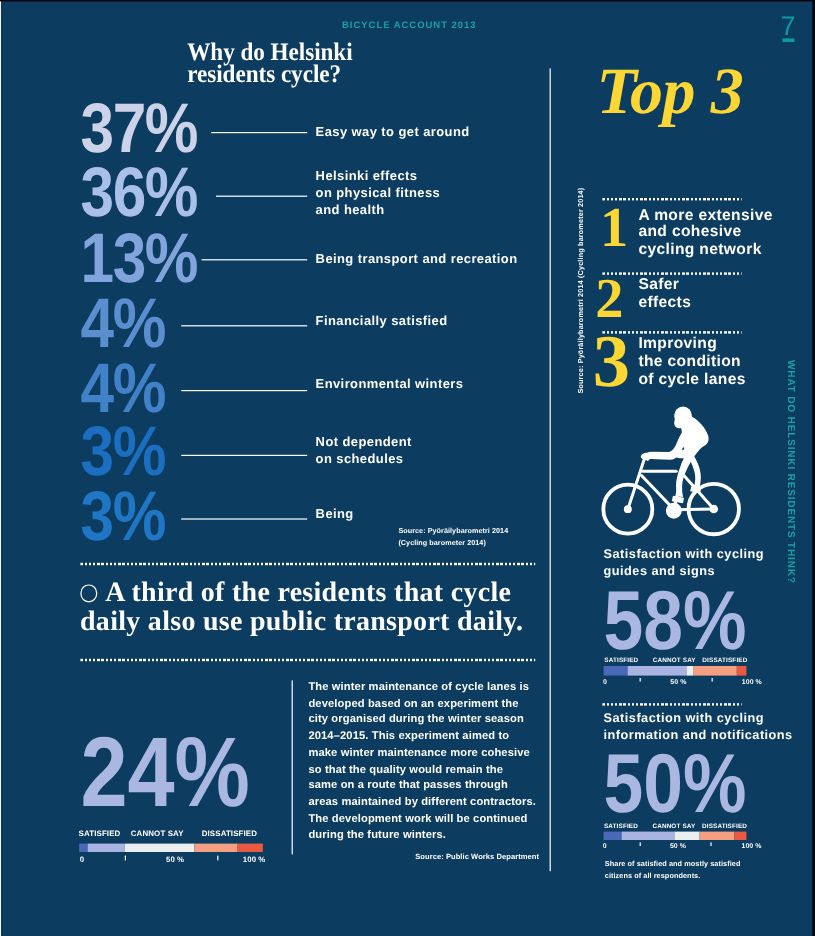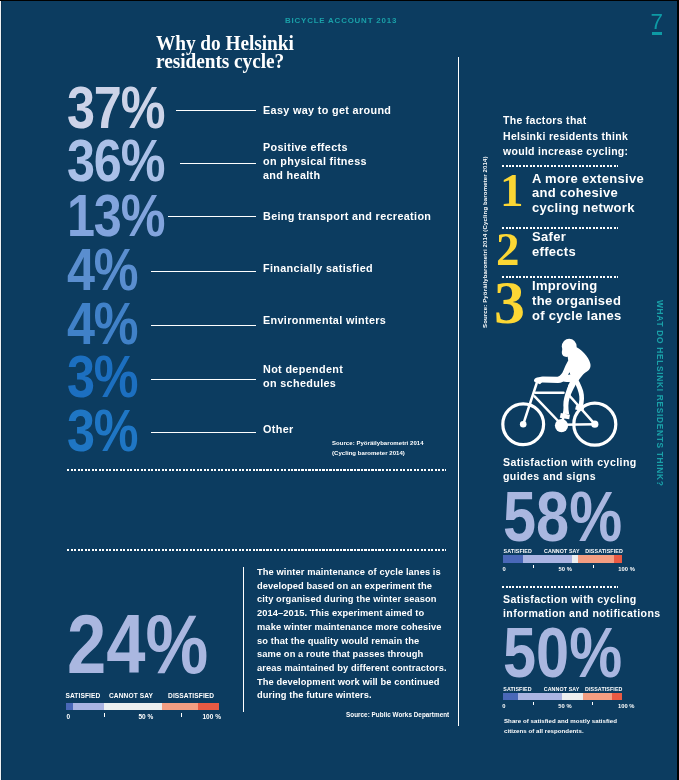--- a/index.html
+++ b/index.html
@@ -103,48 +103,50 @@
 
   <div class="headline" style="white-space: pre-line;">Why do Helsinki
 residents cycle?</div>
 
   <div id="rows">
       <div class="pct" style="top: 77.6px; color: rgb(204, 211, 232);">37%</div>
       <div class="leader" style="left: 175px; top: 108.5px; width: 80px;"></div>
       <div class="plabel" style="top: 101.8px;">Easy way to get around</div>
       <div class="pct" style="top: 131.4px; color: rgb(170, 192, 232);">36%</div>
       <div class="leader" style="left: 179px; top: 162px; width: 76px;"></div>
-      <div class="plabel" style="top: 138.5px; white-space: pre-line;">Positive effects
+      <div class="plabel" style="top: 138.5px; white-space: pre-line;">Helsinki effects
 on physical fitness
 and health</div>
       <div class="pct" style="top: 185.5px; color: rgb(130, 164, 221);">13%</div>
       <div class="leader" style="left: 167px; top: 214.5px; width: 88px;"></div>
       <div class="plabel" style="top: 207.9px;">Being transport and recreation</div>
       <div class="pct" style="top: 239.5px; color: rgb(90, 142, 207);">4%</div>
       <div class="leader" style="left: 150px; top: 269.5px; width: 105px;"></div>
       <div class="plabel" style="top: 259.8px;">Financially satisfied</div>
       <div class="pct" style="top: 293.5px; color: rgb(64, 129, 200);">4%</div>
       <div class="leader" style="left: 150px; top: 323.5px; width: 105px;"></div>
       <div class="plabel" style="top: 312.3px;">Environmental winters</div>
       <div class="pct" style="top: 347.4px; color: rgb(28, 111, 192);">3%</div>
       <div class="leader" style="left: 150px; top: 377.9px; width: 105px;"></div>
       <div class="plabel" style="top: 360.6px; white-space: pre-line;">Not dependent
 on schedules</div>
       <div class="pct" style="top: 401.3px; color: rgb(31, 118, 196);">3%</div>
       <div class="leader" style="left: 150px; top: 431.3px; width: 105px;"></div>
-      <div class="plabel" style="top: 420.7px;">Other</div>
+      <div class="plabel" style="top: 420.7px;">Being</div>
     </div>
 
   <div class="src-left" style="white-space: pre-line;">Source: Pyöräilybarometri 2014
 (Cycling barometer 2014)</div>
 
   <div class="dots" style="left:66px;top:468px;width:379px;"></div>
   <div class="dots" style="left:501px;top:164px;width:116px;"></div>
   <div class="dots" style="left:501px;top:226px;width:116px;"></div>
   <div class="dots" style="left:501px;top:275px;width:116px;"></div>
+  <div class="stmt"><span class="ring"></span><span id="stmt-text" style="white-space: pre-line;">A third of the residents that cycle
+daily also use public transport daily.</span></div>
   <div class="dots" style="left:66px;top:548px;width:379px;"></div>
 
   <div class="vline" style="left:457px;top:56px;height:669px;"></div>
   <div class="vline" style="left:242px;top:566px;height:145px;"></div>
 
   <div class="bignum" style="left:65.5px;top:602px;font-size:82.5px;">24%</div>
   <div class="legend big" style="left:65.4px;top:691.0px;width:152.3px;">
     <span class="lbl" style="left:-0.9px;">SATISFIED</span>
     <span class="lbl" style="left:42.6px;">CANNOT SAY</span>
     <span class="lbl" style="left:101.7px;">DISSATISFIED</span>
@@ -169,34 +171,32 @@
 city organised during the winter season
 2014–2015. This experiment aimed to
 make winter maintenance more cohesive
 so that the quality would remain the
 same on a route that passes through
 areas maintained by different contractors.
 The development work will be continued
 during the future winters.</div>
   <div class="srcright" style="left:345px;top:710px;">Source: Public Works Department</div>
 
-  <div class="r-intro" style="white-space: pre-line;">The factors that
-Helsinki residents think
-would increase cycling:</div>
+  <div class="top3">Top 3</div>
   <div id="ranks">
       <div class="rank" style="left: 499px; top: 166px; font-size: 47px;">1</div>
       <div class="ritem" style="top: 170.6px; white-space: pre-line;">A more extensive
 and cohesive
 cycling network</div>
       <div class="rank" style="left: 495px; top: 225px; font-size: 47px;">2</div>
       <div class="ritem" style="top: 229.3px; white-space: pre-line;">Safer
 effects</div>
       <div class="rank" style="left: 493px; top: 270px; font-size: 62px;">3</div>
       <div class="ritem" style="top: 278.3px; white-space: pre-line;">Improving
-the organised
+the condition
 of cycle lanes</div>
     </div>
 
   <svg class="cyclist" style="position:absolute;left:495px;top:330px;" width="130" height="122" viewBox="495 330 130 122">
     <g stroke="#ffffff" fill="none" stroke-width="3.2">
       <circle cx="522.2" cy="423.3" r="20.4"></circle>
       <circle cx="593.8" cy="423.2" r="21.0"></circle>
     </g>
     <g stroke="#ffffff" fill="none" stroke-width="2.5" stroke-linecap="round" stroke-linejoin="round">
       <path d="M522.2 423.3 L535.6 382.5"></path>

